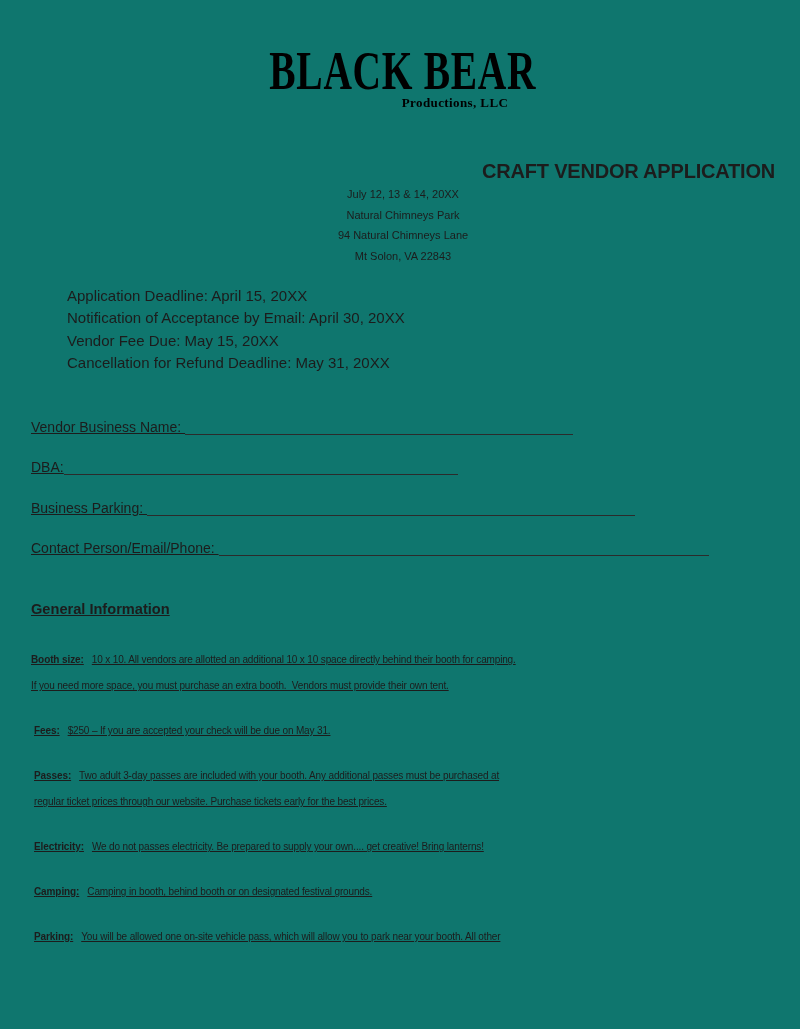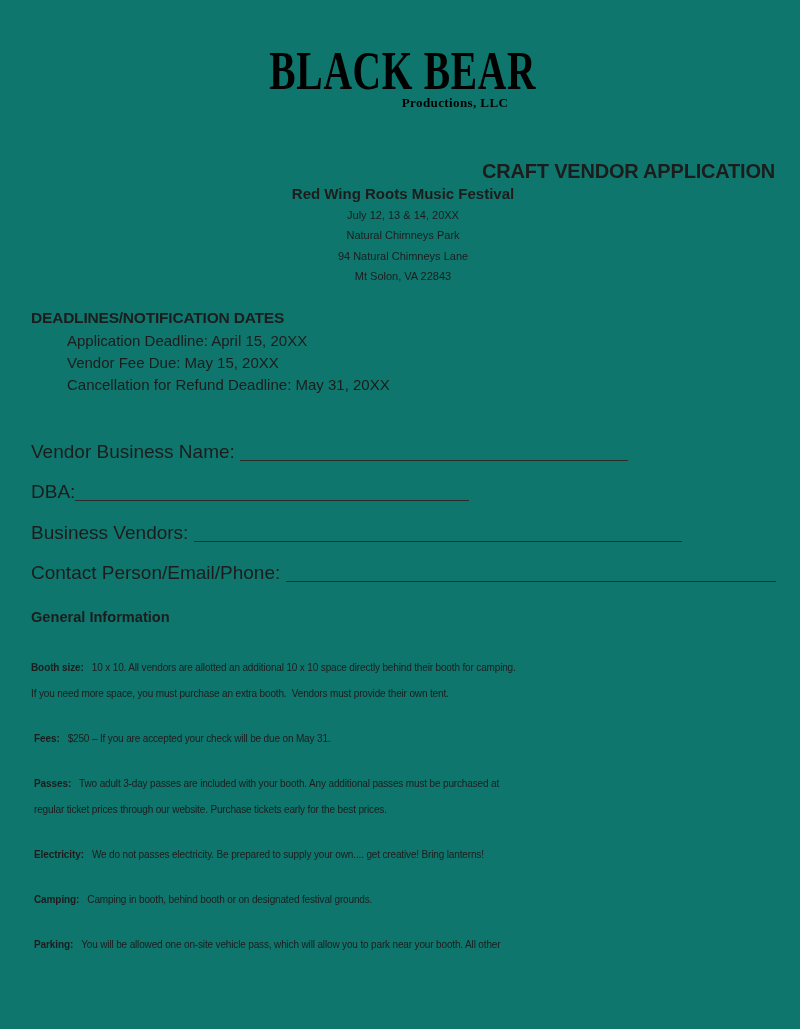--- a/index.html
+++ b/index.html
@@ -50,30 +50,30 @@
   .doc-subtitle { font-size: 15px; font-weight: 700; line-height: 20.5px; }
   .doc-line { font-size: 11px; line-height: 20.5px; }
 
   
   .deadlines { margin-top: 19px; }
   .deadlines-heading { font-size: 15.5px; font-weight: 700; line-height: 24px; letter-spacing: -0.2px; }
   .deadline-item { font-size: 15px; line-height: 22.4px; margin-left: 36px; }
 
   
   .fields { margin-top: 44px; }
-  .field { height: 16px; margin-bottom: 24.5px; font-size: 19px; white-space: nowrap; }
+  .field { height: 16px; margin-bottom: 24.5px; font-size: 14px; white-space: nowrap; text-decoration: underline; }
   .uline {
     display: inline-block;
     height: 14px;
     border-bottom: 1.6px solid #2b2b2b;
     vertical-align: -3px;
   }
 
   
-  .info { margin-top: 28px; }
+  .info { margin-top: 42px; text-decoration: underline; }
   .info-heading { font-size: 14.6px; font-weight: 700; line-height: 22px; margin-bottom: 27px; }
   .sec { margin-bottom: 19px; }
   .sec.indent { padding-left: 3px; }
   .sec .line {
     font-size: 10px;
     line-height: 26px;
     letter-spacing: -0.15px;
     white-space: nowrap;
   }
   .sec .lbl { font-weight: 700; margin-right: 8px; letter-spacing: -0.1px; }
@@ -83,43 +83,42 @@
 
 <div class="page">
 
   <div class="logo">
     <div class="logo-name">BLACK BEAR</div>
     <div class="logo-sub">Productions, LLC</div>
   </div>
 
   <div class="title-block">
     <div class="doc-title">CRAFT VENDOR APPLICATION</div>
-    <div class="doc-subtitle">Red Wing Roots Music Festival</div>
     <div class="doc-line">July 12, 13 &amp; 14, 20XX</div>
     <div class="doc-line">Natural Chimneys Park</div>
     <div class="doc-line">94 Natural Chimneys Lane</div>
     <div class="doc-line">Mt Solon, VA 22843</div>
   </div>
 
   <div class="deadlines">
-    <div class="deadlines-heading">DEADLINES/NOTIFICATION DATES</div>
     <div class="deadline-item">Application Deadline: April 15, 20XX</div>
+    <div class="deadline-item">Notification of Acceptance by Email: April 30, 20XX</div>
     <div class="deadline-item">Vendor Fee Due: May 15, 20XX</div>
     <div class="deadline-item">Cancellation for Refund Deadline: May 31, 20XX</div>
   </div>
 
   <div class="fields">
     <div class="field">
       <span>Vendor Business Name: </span><span class="uline" style="width:388px"></span>
     </div>
     <div class="field">
       <span>DBA:</span><span class="uline" style="width:394px"></span>
     </div>
     <div class="field">
-      <span>Business Vendors: </span><span class="uline" style="width:488px"></span>
+      <span>Business Parking: </span><span class="uline" style="width:488px"></span>
     </div>
     <div class="field">
       <span>Contact Person/Email/Phone: </span><span class="uline" style="width:490px"></span>
     </div>
   </div>
 
   <div class="info">
     <div class="info-heading">General Information</div>
 
     <div class="sec">

